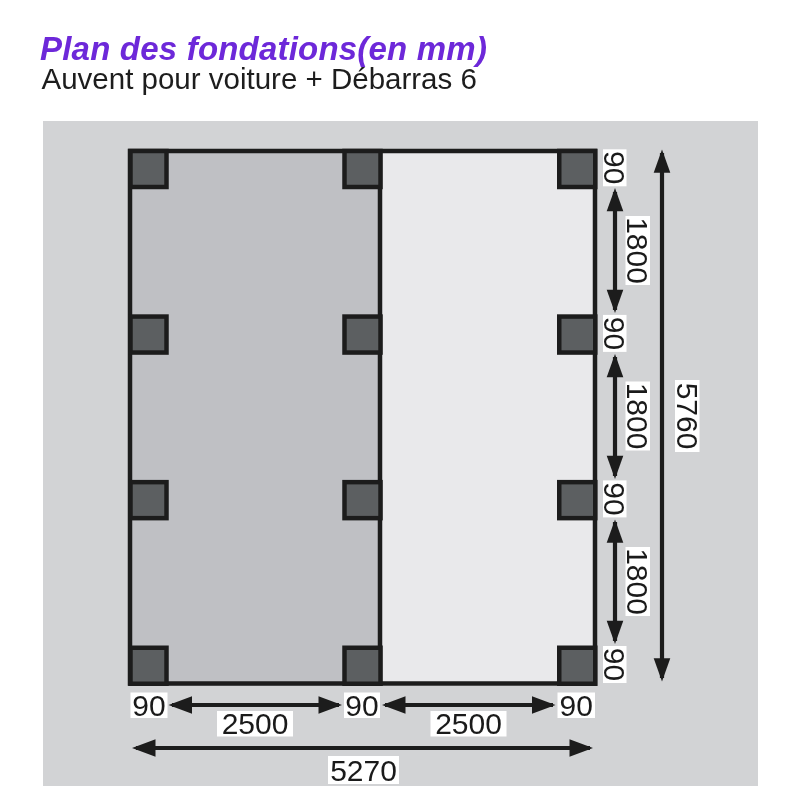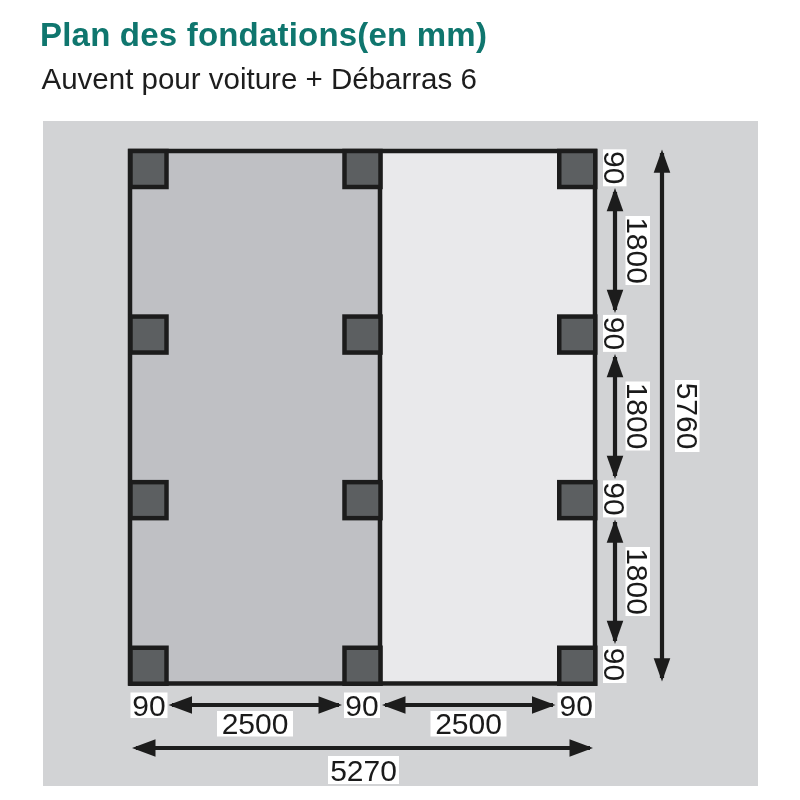--- a/index.html
+++ b/index.html
@@ -2,21 +2,21 @@
 <html><head>
 <meta charset="utf-8">
 <style>
   html,body{margin:0;padding:0;background:#ffffff;width:800px;height:800px;overflow:hidden;}
   body{font-family:"Liberation Sans", sans-serif;}
   .abs{position:absolute;}
 </style>
 </head>
 <body>
 
-<div class="abs" style="left:40px;top:16px;font-size:33px;font-weight:bold;color:#0f766e;letter-spacing:0.2px;">Plan des fondations(en mm)</div>
+<div class="abs" style="left:40px;top:30px;font-size:33px;font-weight:bold;color:#6d28d9;letter-spacing:0.2px;font-style:italic;">Plan des fondations(en mm)</div>
 
 <div class="abs" style="left:41.5px;top:62px;font-size:29.5px;font-weight:normal;color:#1d1d1d;">Auvent pour voiture + Débarras 6</div>
 <svg class="abs" style="left:0;top:0;" width="800" height="800" viewBox="0 0 800 800">
 
   <rect x="43" y="121" width="715" height="665" fill="#d2d3d5"></rect>
 
   <rect x="128" y="149" width="252" height="537" fill="#bfc0c4"></rect>
 
   <rect x="380" y="149" width="217" height="537" fill="#e9e9eb"></rect>
 

